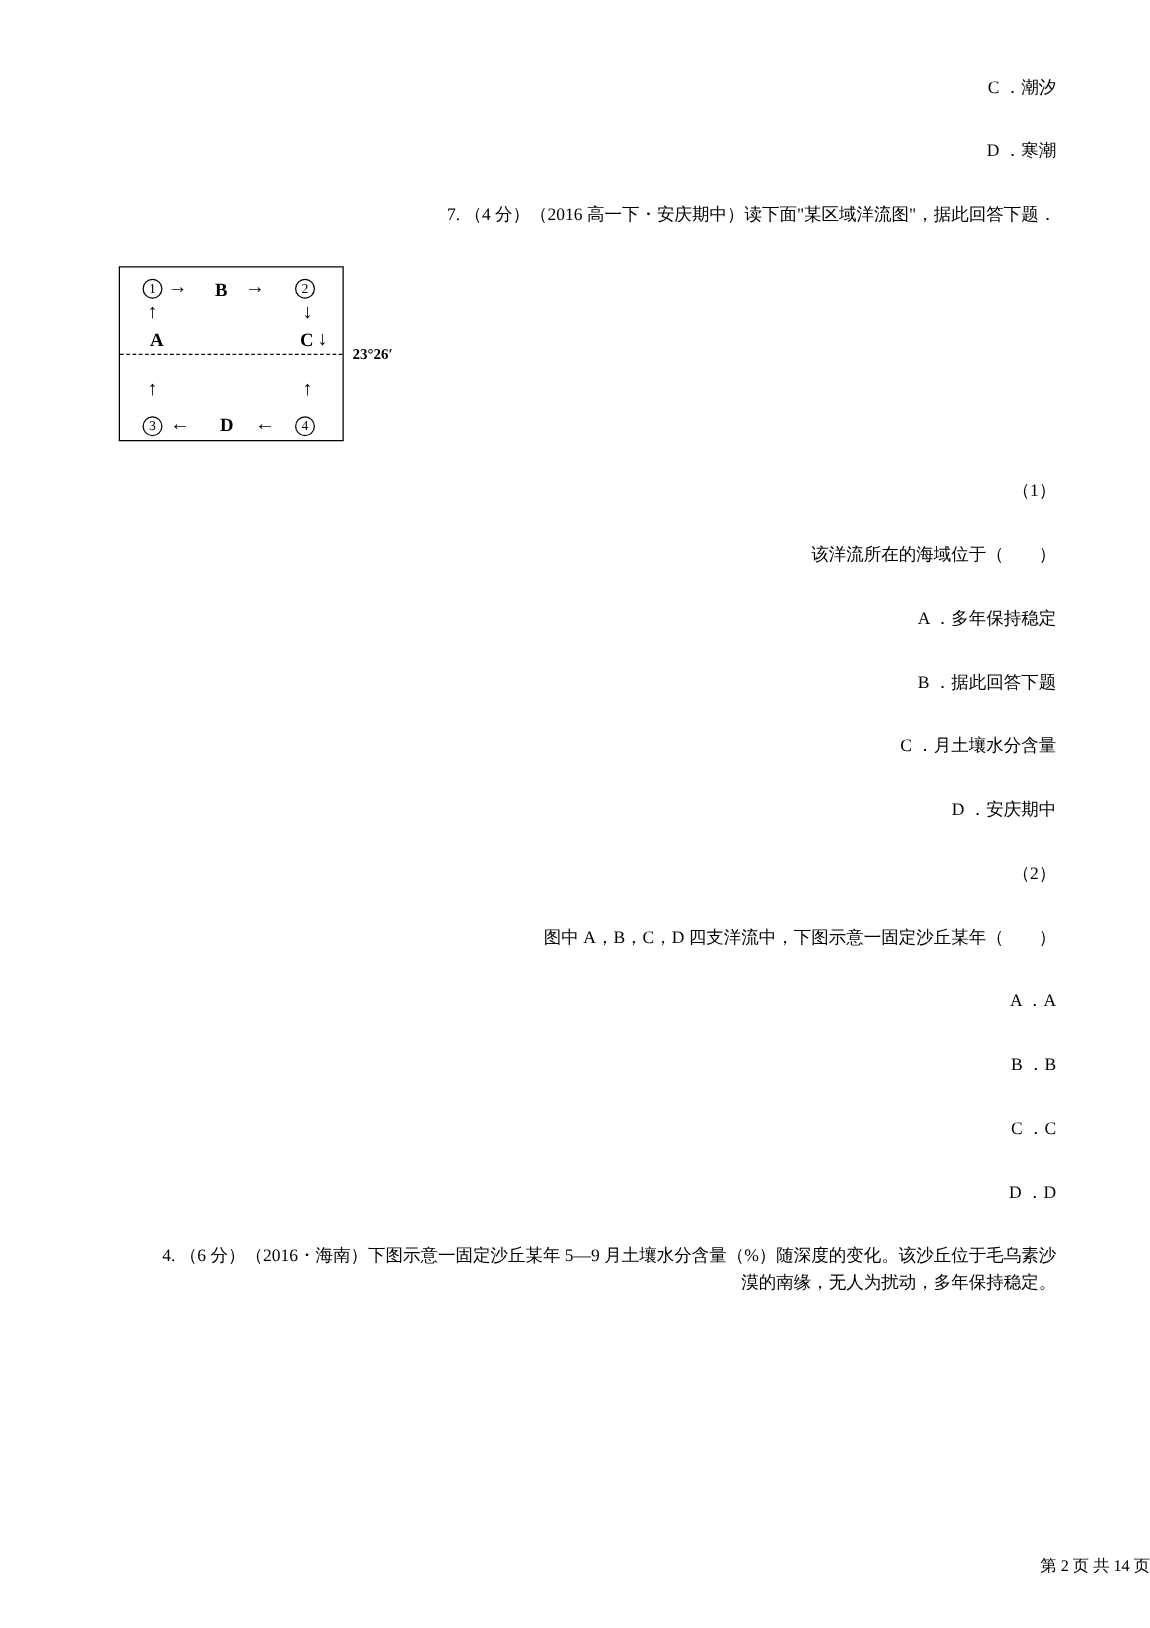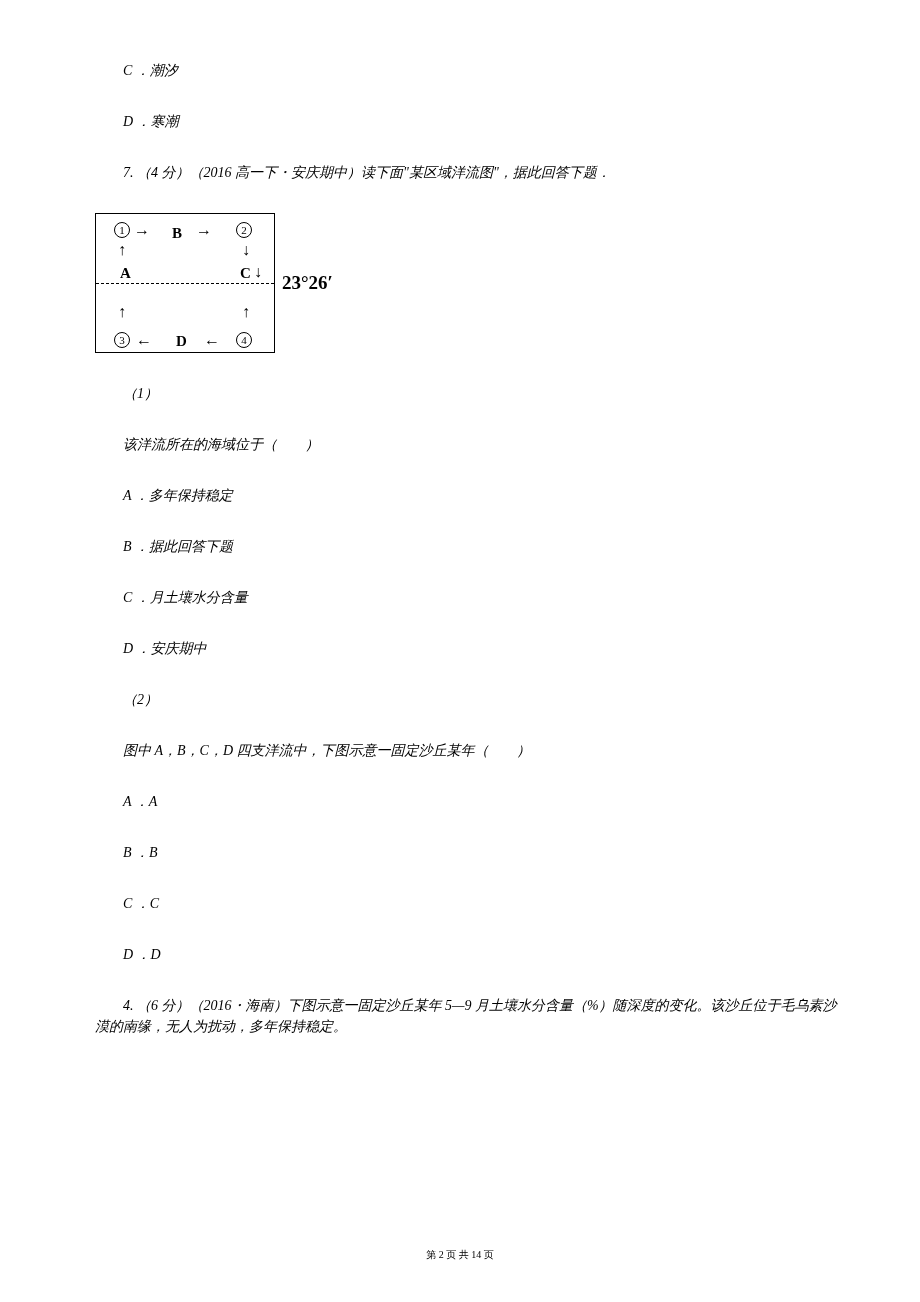--- a/index.html
+++ b/index.html
@@ -9,22 +9,21 @@
       background: #ffffff;
       font-family: "SimSun", "宋体", serif;
       font-size: 14px;
       color: #000000;
       line-height: 1.5;
       padding: 60px 75px 60px 95px;
       position: relative;
     }
     .para {
       margin-bottom: 30px;
-      text-align: left;
-      font-style: italic;
+      text-align: right;
     }
     .indent {
       text-indent: 2em;
     }
     .diagram {
       margin: 10px 0 30px 0;
       display: flex;
       align-items: center;
     }
     .diagram-box {
@@ -40,21 +39,21 @@
       right: 0;
       top: 50%;
       border-top: 1px dashed #000;
     }
     .label-lat {
       position: absolute;
       left: 186px;
       top: 50%;
       transform: translateY(-50%);
       font-family: "Times New Roman", serif;
-      font-size: 19px;
+      font-size: 12px;
       font-weight: bold;
     }
     .node {
       position: absolute;
       font-family: "Times New Roman", serif;
       font-size: 13px;
       font-weight: normal;
     }
     .circ {
       display: inline-block;
@@ -77,22 +76,22 @@
       position: absolute;
       font-size: 16px;
       font-family: Arial, sans-serif;
       line-height: 1;
     }
     .footer {
       position: absolute;
       bottom: 40px;
       left: 0;
       right: 0;
-      text-align: center;
-      font-size: 10px;
+      text-align: right;
+      font-size: 13px;
     }
   </style>
 </head>
 <body>
 
 <div class="para indent">C ．潮汐</div>
 <div class="para indent">D ．寒潮</div>
 
 <div class="para indent">7.  （4 分）（2016 高一下・安庆期中）读下面"某区域洋流图"，据此回答下题．</div>
 

